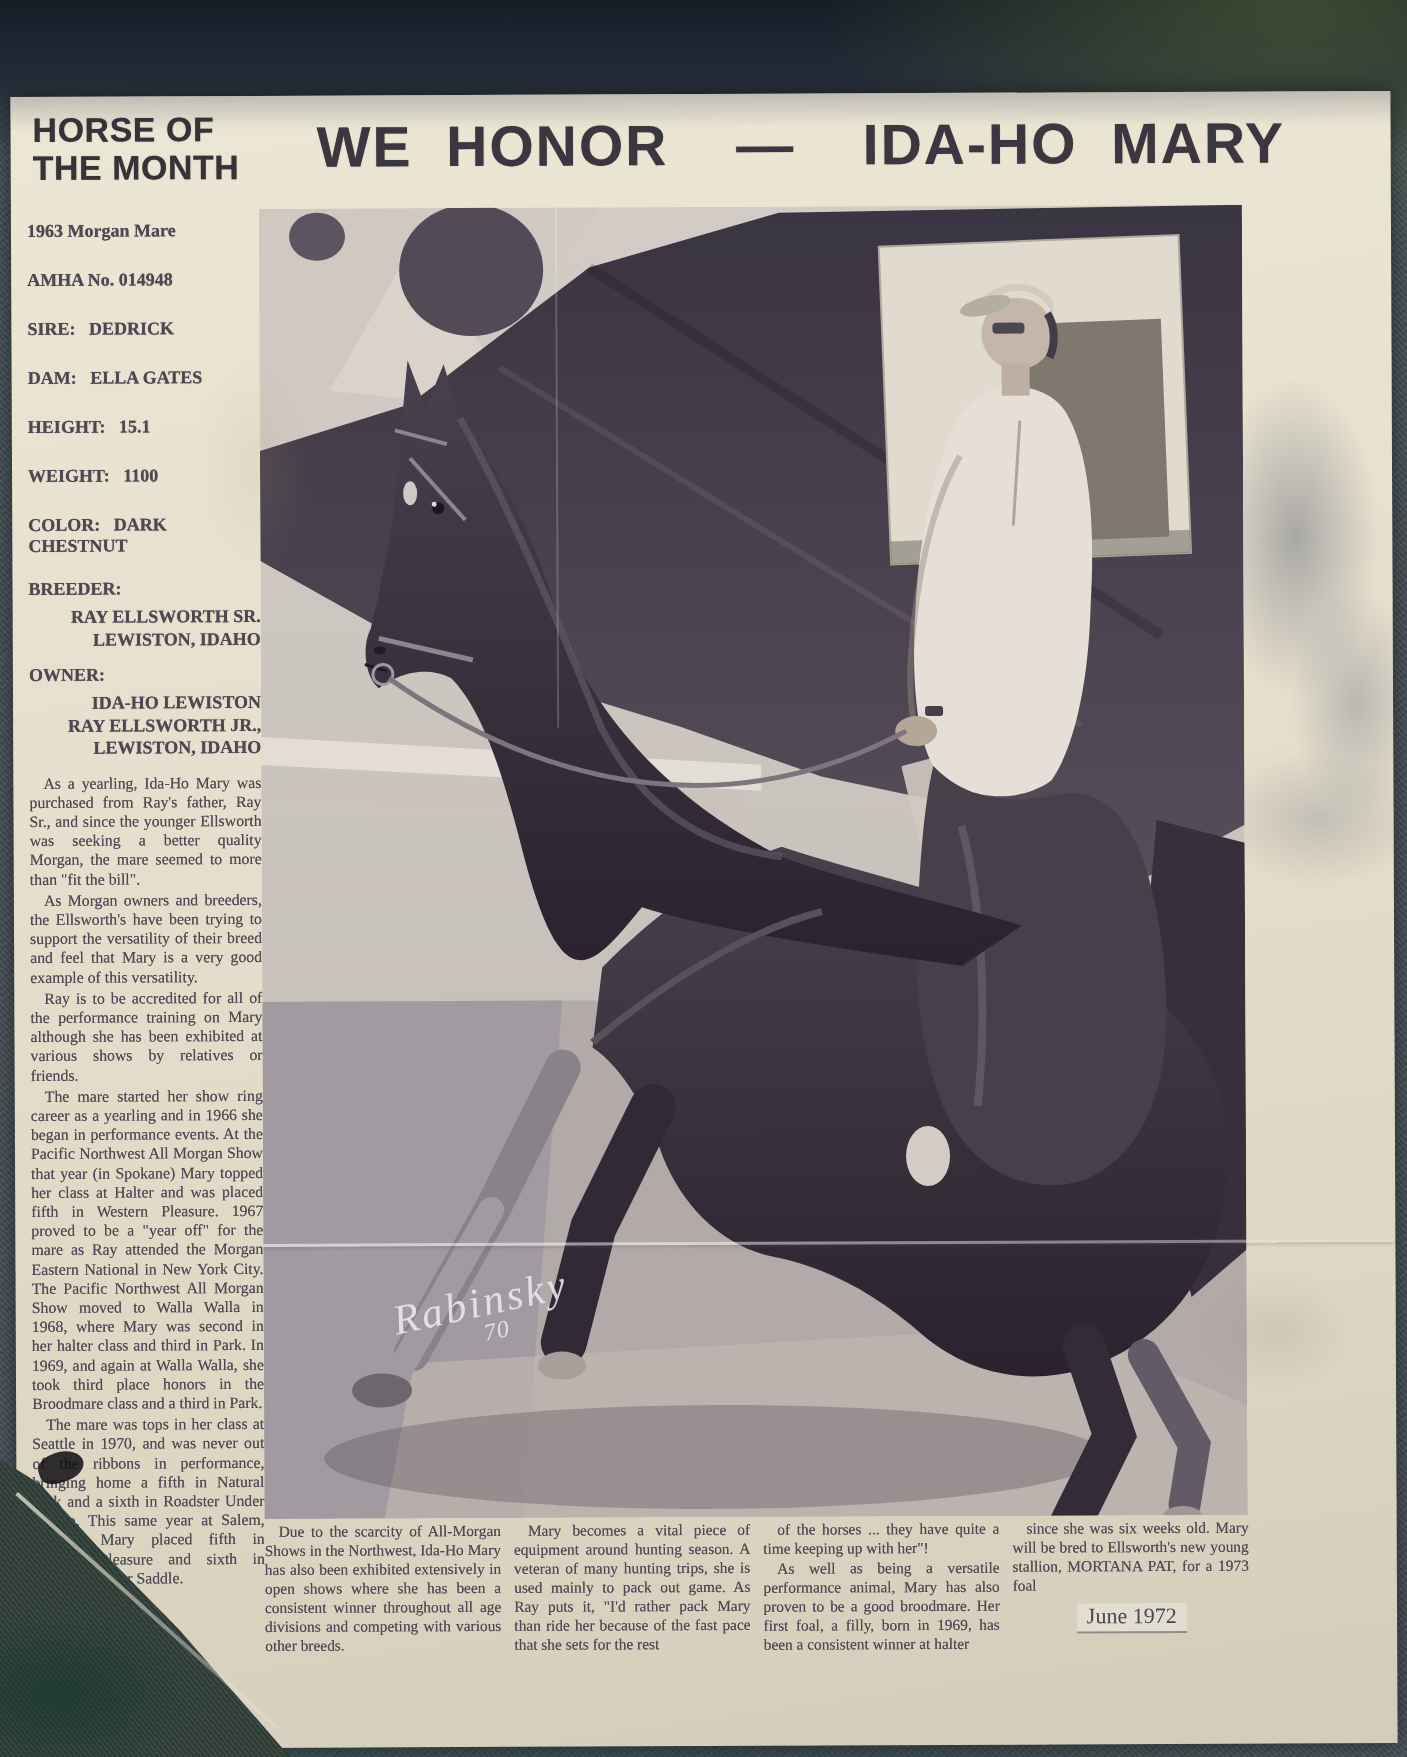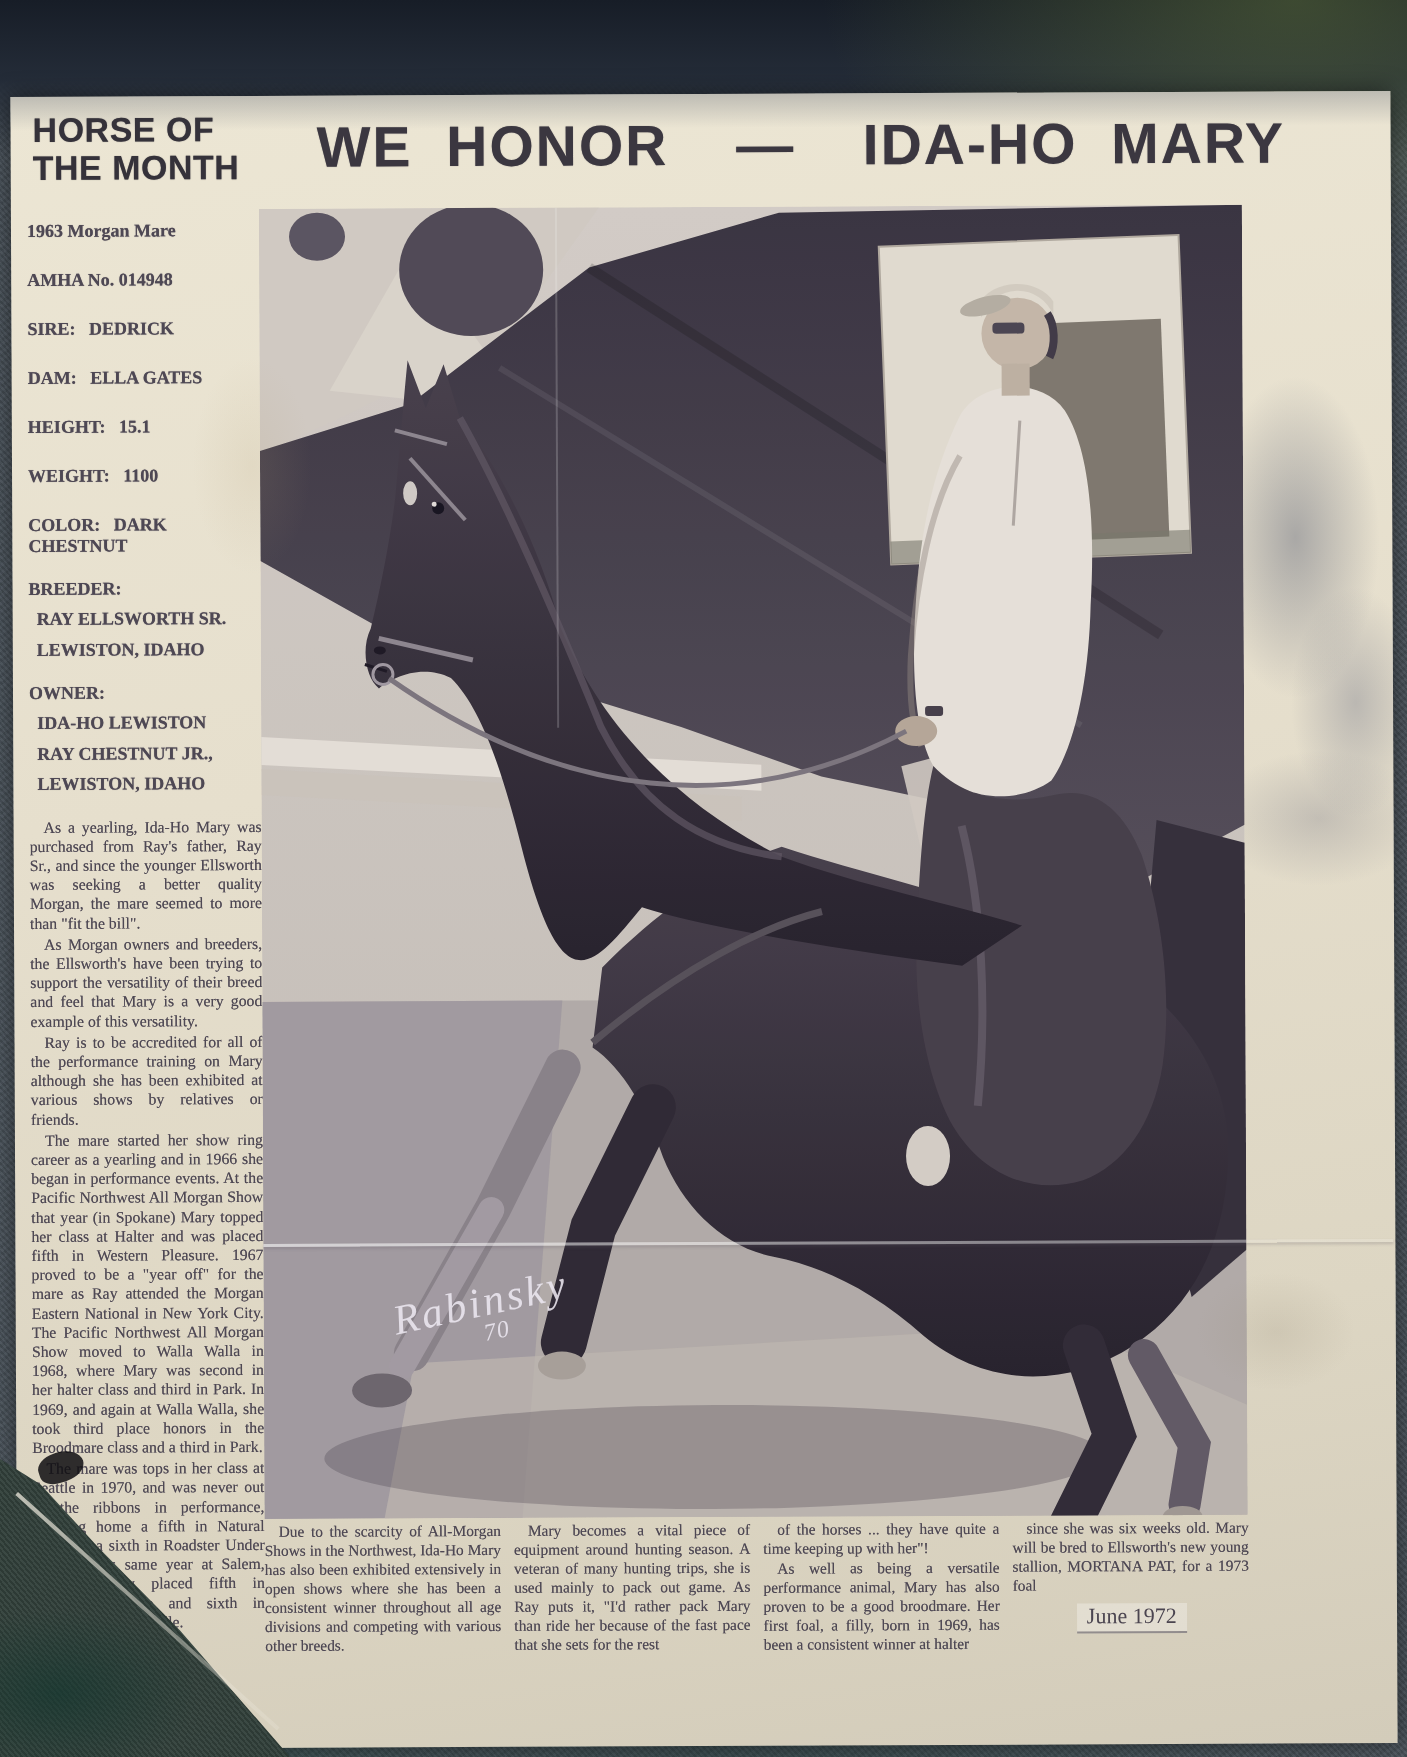--- a/index.html
+++ b/index.html
@@ -33,21 +33,21 @@
     position:absolute;left:306px;top:18px;width:1070px;
     font-family:"Liberation Sans",sans-serif;font-weight:bold;
     font-size:57px;letter-spacing:2px;word-spacing:16px;white-space:pre;
     color:#3b3740;text-shadow:0 0 1px rgba(59,55,64,.5);
   }
   .leftcol{position:absolute;left:16px;top:124px;width:232px;color:#4e4854;}
   .stat{font-size:18px;font-weight:bold;white-space:pre-wrap;margin:0 0 28px 0;
     text-shadow:0 0 .7px rgba(74,68,80,.8);}
   .stat.tight{margin-bottom:2px;}
   .grouplabel{font-size:18px;font-weight:bold;margin:0 0 6px 0;text-shadow:0 0 .7px rgba(74,68,80,.8);}
-  .groupline{font-size:18px;font-weight:bold;line-height:1.25;margin:8px;text-shadow:0 0 .7px rgba(74,68,80,.8);}
+  .groupline{font-size:18px;font-weight:bold;line-height:1.25;margin:0;text-shadow:0 0 .7px rgba(74,68,80,.8);text-align:right;}
   .gap14{height:14px;} .gap20{height:20px;}
   .leftcol p.body{
     font-size:15.8px;line-height:19.2px;text-align:justify;text-indent:14px;
     margin:0 0 2px 0;text-shadow:0 0 .6px rgba(78,72,84,.7);
   }
   .photo-wrap{position:absolute;left:248px;top:113px;width:983px;height:1310px;}
   .signature{
     position:absolute;left:130px;top:1070px;transform:rotate(-12deg);
     font-style:italic;font-size:42px;color:rgba(236,231,240,.88);
     font-family:"Liberation Serif",serif;letter-spacing:3px;
@@ -110,21 +110,21 @@
     <p class="stat">HEIGHT:   15.1</p>
     <p class="stat">WEIGHT:   1100</p>
     <p class="stat tight">COLOR:   DARK CHESTNUT</p>
     <div class="gap20"></div>
     <p class="grouplabel">BREEDER:</p>
     <p class="groupline">RAY ELLSWORTH SR.</p>
     <p class="groupline">LEWISTON, IDAHO</p>
     <div class="gap14"></div>
     <p class="grouplabel">OWNER:</p>
     <p class="groupline">IDA-HO LEWISTON</p>
-    <p class="groupline">RAY CHESTNUT JR.,</p>
+    <p class="groupline">RAY ELLSWORTH JR.,</p>
     <p class="groupline">LEWISTON, IDAHO</p>
     <div class="gap14"></div>
     <p class="body">As a yearling, Ida-Ho Mary was purchased from Ray's father, Ray Sr., and since the younger Ellsworth was seeking a better quality Morgan, the mare seemed to more than "fit the bill".</p>
     <p class="body">As Morgan owners and breeders, the Ellsworth's have been trying to support the versatility of their breed and feel that Mary is a very good example of this versatility.</p>
     <p class="body">Ray is to be accredited for all of the performance training on Mary although she has been exhibited at various shows by relatives or friends.</p>
     <p class="body">The mare started her show ring career as a yearling and in 1966 she began in performance events. At the Pacific Northwest All Morgan Show that year (in Spokane) Mary topped her class at Halter and was placed fifth in Western Pleasure. 1967 proved to be a "year off" for the mare as Ray attended the Morgan Eastern National in New York City. The Pacific Northwest All Morgan Show moved to Walla Walla in 1968, where Mary was second in her halter class and third in Park. In 1969, and again at Walla Walla, she took third place honors in the Broodmare class and a third in Park.</p>
     <p class="body">The mare was tops in her class at Seattle in 1970, and was never out of the ribbons in performance, bringing home a fifth in Natural Park and a sixth in Roadster Under Saddle. This same year at Salem, Oregon, Mary placed fifth in Western Pleasure and sixth in Roadster Under Saddle.</p>
   </div>
 
   <div class="photo-wrap">

